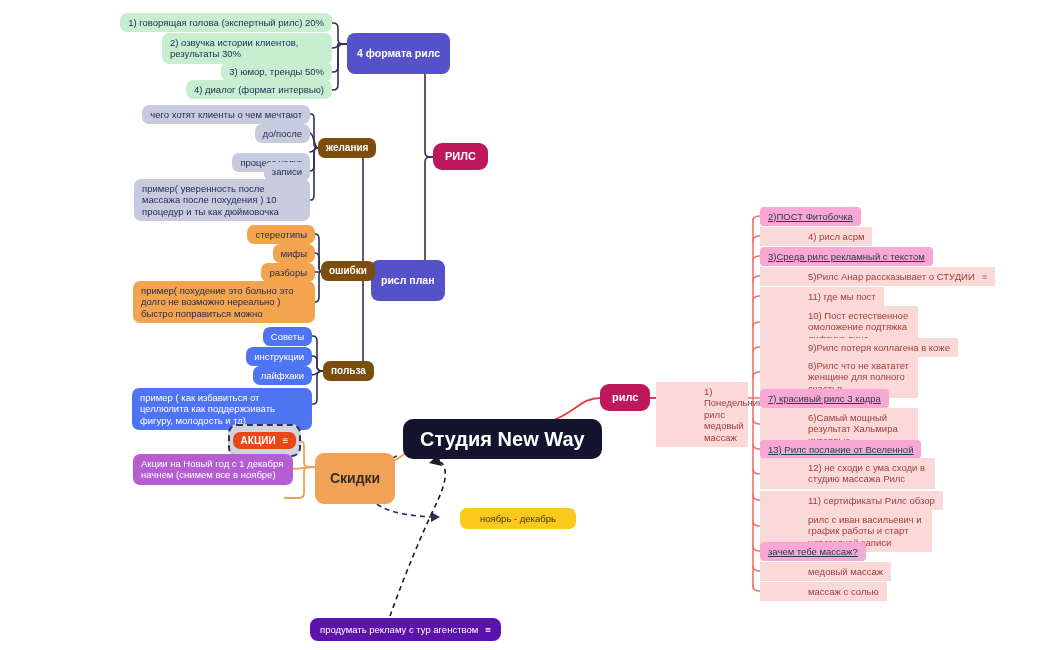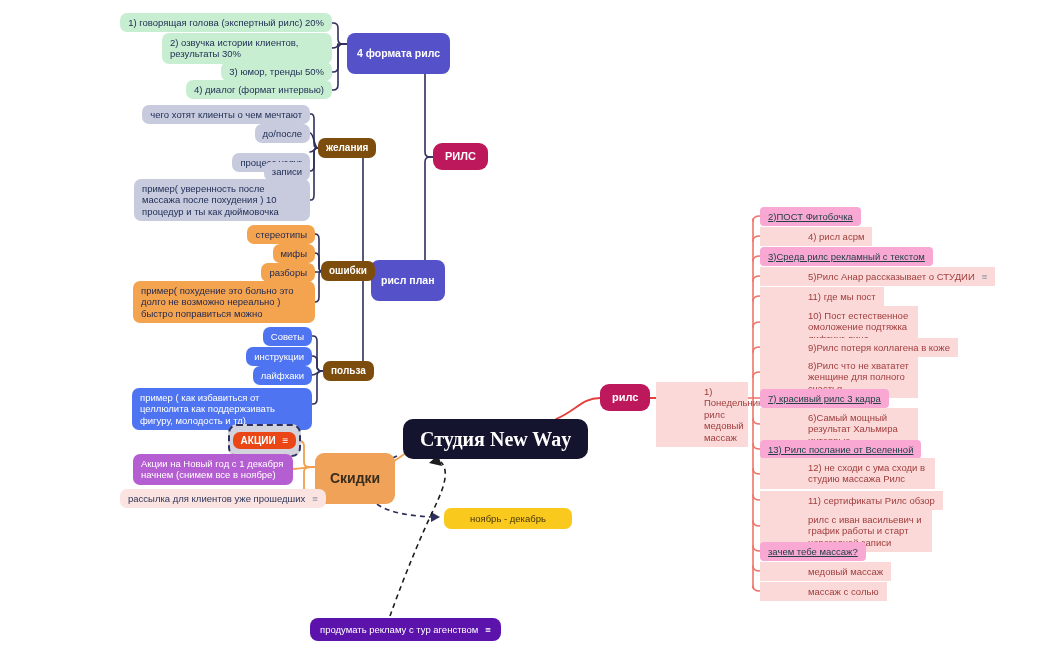--- a/index.html
+++ b/index.html
@@ -12,30 +12,30 @@
   
   .green{background:#c8eed2;color:#1c2a52;}
   .grayleaf{background:#c7cbdd;color:#1c2a52;}
   .orangeleaf{background:#f4a44e;color:#232a52;}
   .blueleaf{background:#4f74f2;color:#ffffff;}
   .brown{background:#7c4d0d;color:#ffffff;font-weight:bold;font-size:10px;}
   .indigo{background:#5451c9;color:#ffffff;font-weight:bold;font-size:10.5px;padding:14px 10px;border-radius:8px;}
   .rednode{background:#be185d;color:#ffffff;font-weight:bold;font-size:11px;padding:7px 12px;border-radius:9px;}
   
   .central{background:#14142e;color:#ffffff;font-size:20px;font-weight:600;
-           padding:8px 17px;border-radius:10px;font-family:Liberation Serif, serif;}
+           padding:8px 17px;border-radius:10px;}
   
   .skidki{background:#f0a259;color:#3b2d1c;font-size:14px;font-weight:600;padding:17px 15px;border-radius:9px;}
   .selbox{position:absolute;background:#d2d3dc;border:2px dashed #303060;border-radius:9px;
           display:flex;align-items:center;justify-content:center;text-align:right;}
   .akcii{position:static;background:#ea4616;color:#ffffff;font-weight:bold;font-size:10px;
          padding:3px 8px;border-radius:7px;white-space:nowrap;}
   .violet{background:#b55ed2;color:#ffffff;}
   .lightpink{background:#fae3e1;color:#2b3557;}
-  .yellow{background:#f9ca1d;color:#46350a;padding:5px 26px;}
+  .yellow{background:#f9ca1d;color:#46350a;padding:5px 20px;margin-left:16px;}
   .darkpurple{background:#5b13ab;color:#ffffff;padding:6px 10px;border-radius:8px;}
   
   .pinkitem{background:#fad9d8;color:#a13e3e;border-radius:0;padding-left:48px;}
   .cyanitem{background:#f9a8d4;color:#23404a;border-radius:4px;text-decoration:underline;}
   .nicon{display:inline-block;margin-left:7px;font-weight:bold;}
   .nicon.gray{color:#9a9aa8;}
   .nicon.white{color:#ffffff;}
 </style>
 </head>
 <body>
@@ -140,21 +140,20 @@
   <div class="node blueleaf wrap" style="right:738px;top:388px;max-width:180px;">пример ( как избавиться от целлюлита как поддержзивать фигуру, молодость и тд)</div>
   <div class="node brown" style="left:323px;top:361px;">польза</div>
 
   <div class="node central" style="left:403px;top:419px;">Студия New Way</div>
 
   <div class="node skidki" style="left:315px;top:453px;">Скидки</div>
   <div class="selbox" style="left:228px;top:424px;width:69px;height:29px;">
     <div class="akcii"><span>АКЦИИ</span><span class="nicon white">≡</span></div>
   </div>
   <div class="node violet wrap" style="left:133px;top:454px;max-width:160px;">Акции на Новый год с 1 декабря начнем (снимем все в ноябре)</div>
-  <div class="node lightpink" style="left:120px;top:489px;"><span>рассылка для клиентов уже прошедших</span><span class="nicon gray">≡</span></div>
 
   <div class="node yellow" style="left:444px;top:508px;">ноябрь - декабрь</div>
   <div class="node darkpurple" style="left:310px;top:618px;"><span>продумать рекламу с тур агенством</span><span class="nicon white">≡</span></div>
 
   <div class="node rednode" style="left:600px;top:384px;">рилс</div>
   <div class="node pinkitem wrap" style="left:656px;top:382px;width:92px;">1) Понедельник рилс медовый массаж</div>
 
   <div class="node cyanitem" style="left:760px;top:207px;">2)ПОСТ Фитобочка</div>
   <div class="node pinkitem" style="left:760px;top:227px;">4) рисл асрм</div>
   <div class="node cyanitem" style="left:760px;top:247px;">3)Среда рилс рекламный с текстом</div>

